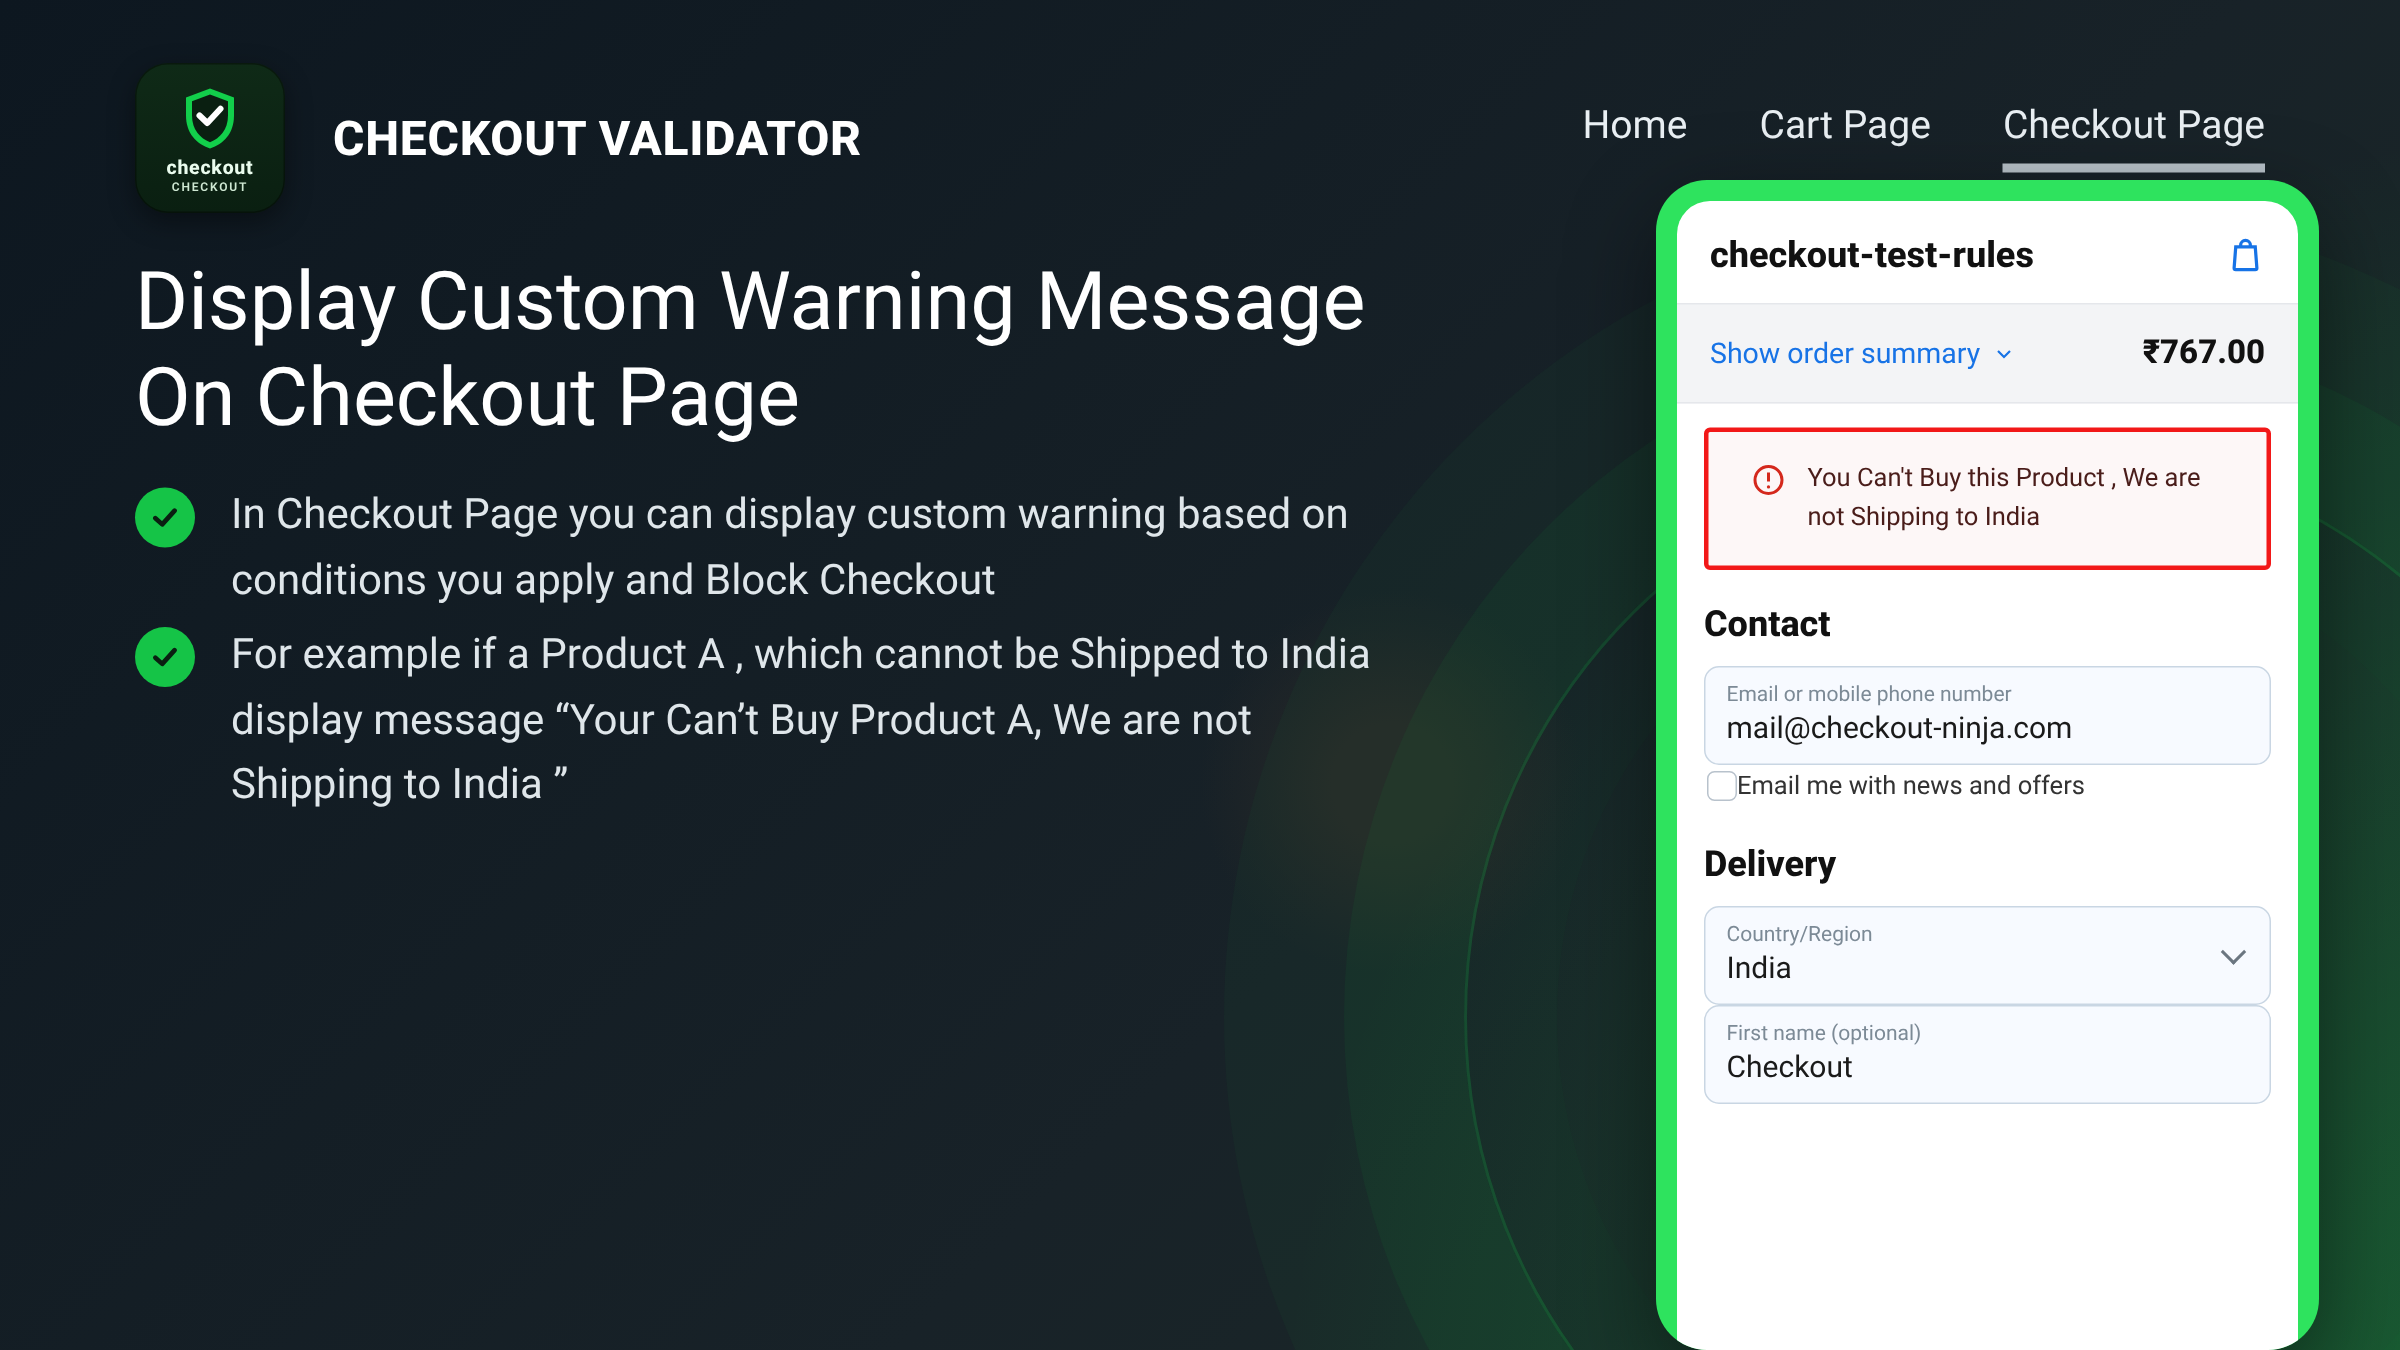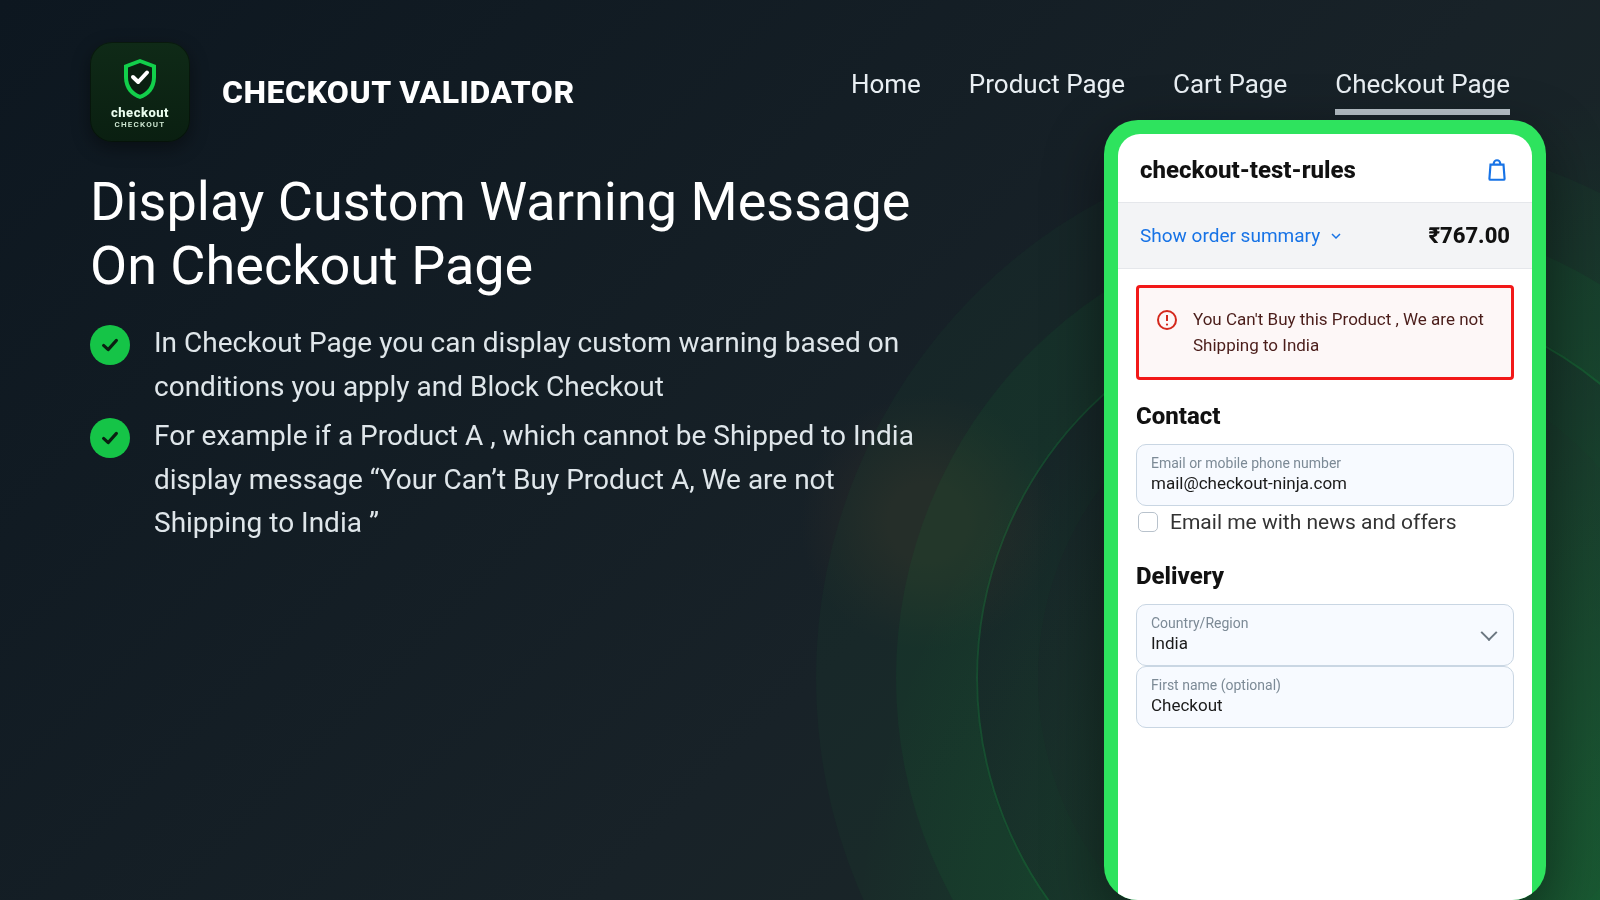--- a/index.html
+++ b/index.html
@@ -140,42 +140,42 @@
     display:flex; align-items:center; justify-content:space-between;
   }
   .summary-left { display:flex; align-items:center; gap:8px; color:#1773e6; font-size:19px;}
   .chev { width:16px; height:16px; }
   .price { font-size:22px; font-weight:800; color:#111;}
   .content { padding: 16px 18px 0 18px; }
   .alert {
     border: 3px solid #f21818;
     background: #fdf7f7;
     border-radius: 4px;
-    padding: 18px 16px;
+    padding: 18px 28px;
     display:flex; gap:14px;
     margin-bottom: 22px;
   }
   .alert .ic { flex:0 0 24px; width:24px; height:24px; color:#d4281c; margin-top:2px;}
   .alert-text { font-size:17px; line-height:1.55; color:#4a1d1a; }
   .section-h { font-size:24px; font-weight:800; color:#111; margin: 2px 0 14px 0;}
   .field {
     border:1px solid #c9d6e3;
     border-radius:10px;
     background:#f7faff;
     padding:10px 14px 12px 14px;
   }
   .field .lbl { font-size:14px; color:#7c8a96; }
-  .field .val { font-size:17px; color:#1a1a1a; margin-top:2px; }
+  .field .val { font-size:20px; color:#1a1a1a; margin-top:2px; }
   .field.select { position:relative; }
   .field.select::after{
     content:""; position:absolute; right:18px; top:50%;
     width:10px; height:10px; border-right:2px solid #6b7680; border-bottom:2px solid #6b7680;
     transform: translateY(-70%) rotate(45deg);
   }
-  .chkrow { display:flex; align-items:center; gap:12px; font-size:21px; color:#333; margin: 4px 0 28px 2px;}
+  .chkrow { display:flex; align-items:center; font-size:17px; color:#333; margin: 4px 0 28px 2px;}
   .chkbox { width:20px; height:20px; border:1.6px solid #b8c2cc; border-radius:5px; background:#fff;}
 </style>
 </head>
 <body>
 
 <div class="bg"></div>
 
 <div class="header">
   <div class="logo-badge">
     <svg viewBox="0 0 48 48">
@@ -183,21 +183,20 @@
       <path d="M24 8 L36 12.5 V22 C36 31.5 30.5 37.2 24 39.8 C17.5 37.2 12 31.5 12 22 V12.5 Z" fill="#0a1f11"></path>
       <path d="M17 22 L22.2 27 L31 17.5" fill="none" stroke="#fff" stroke-width="4" stroke-linecap="round" stroke-linejoin="round"></path>
     </svg>
     <span class="logo-sub1">checkout</span>
     <span class="logo-sub2">CHECKOUT</span>
   </div>
   <div class="brand">CHECKOUT VALIDATOR</div>
 
   <nav class="nav">
     <a href="#">Home</a>
-    <a href="#">Product Page</a>
     <a href="#">Cart Page</a>
     <a href="#" class="active">Checkout Page</a>
   </nav>
 </div>
 
 <div class="main">
   <div class="left">
     <h1 class="headline">Display Custom Warning Message On Checkout  Page</h1>
     <ul class="bullets">
       <li>

